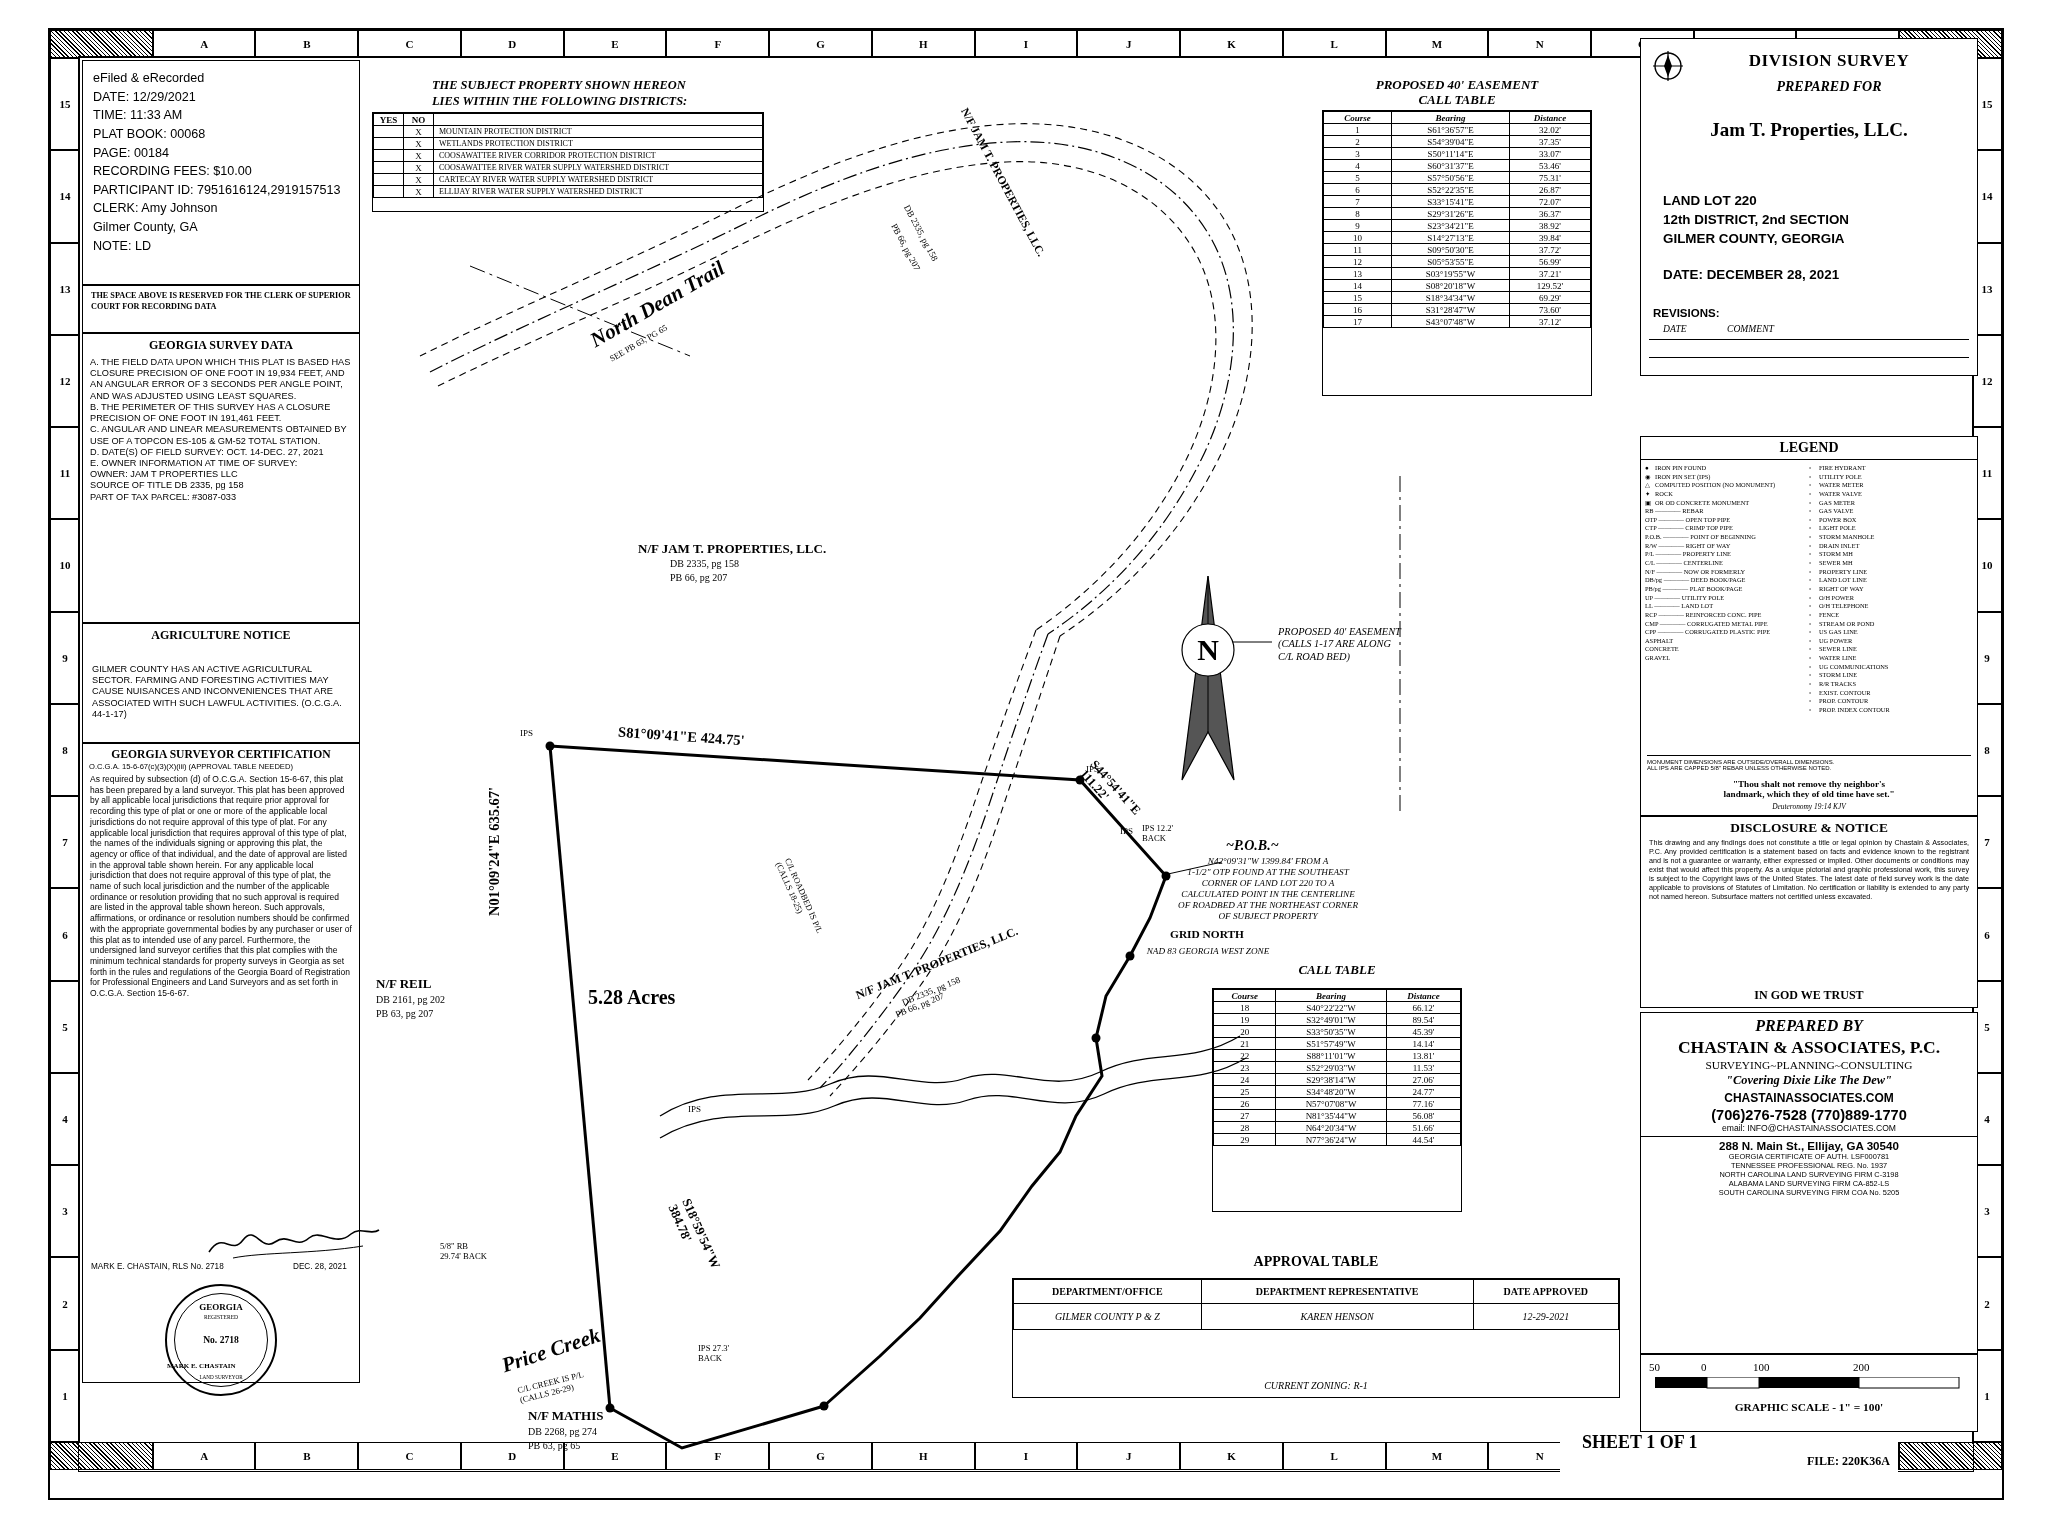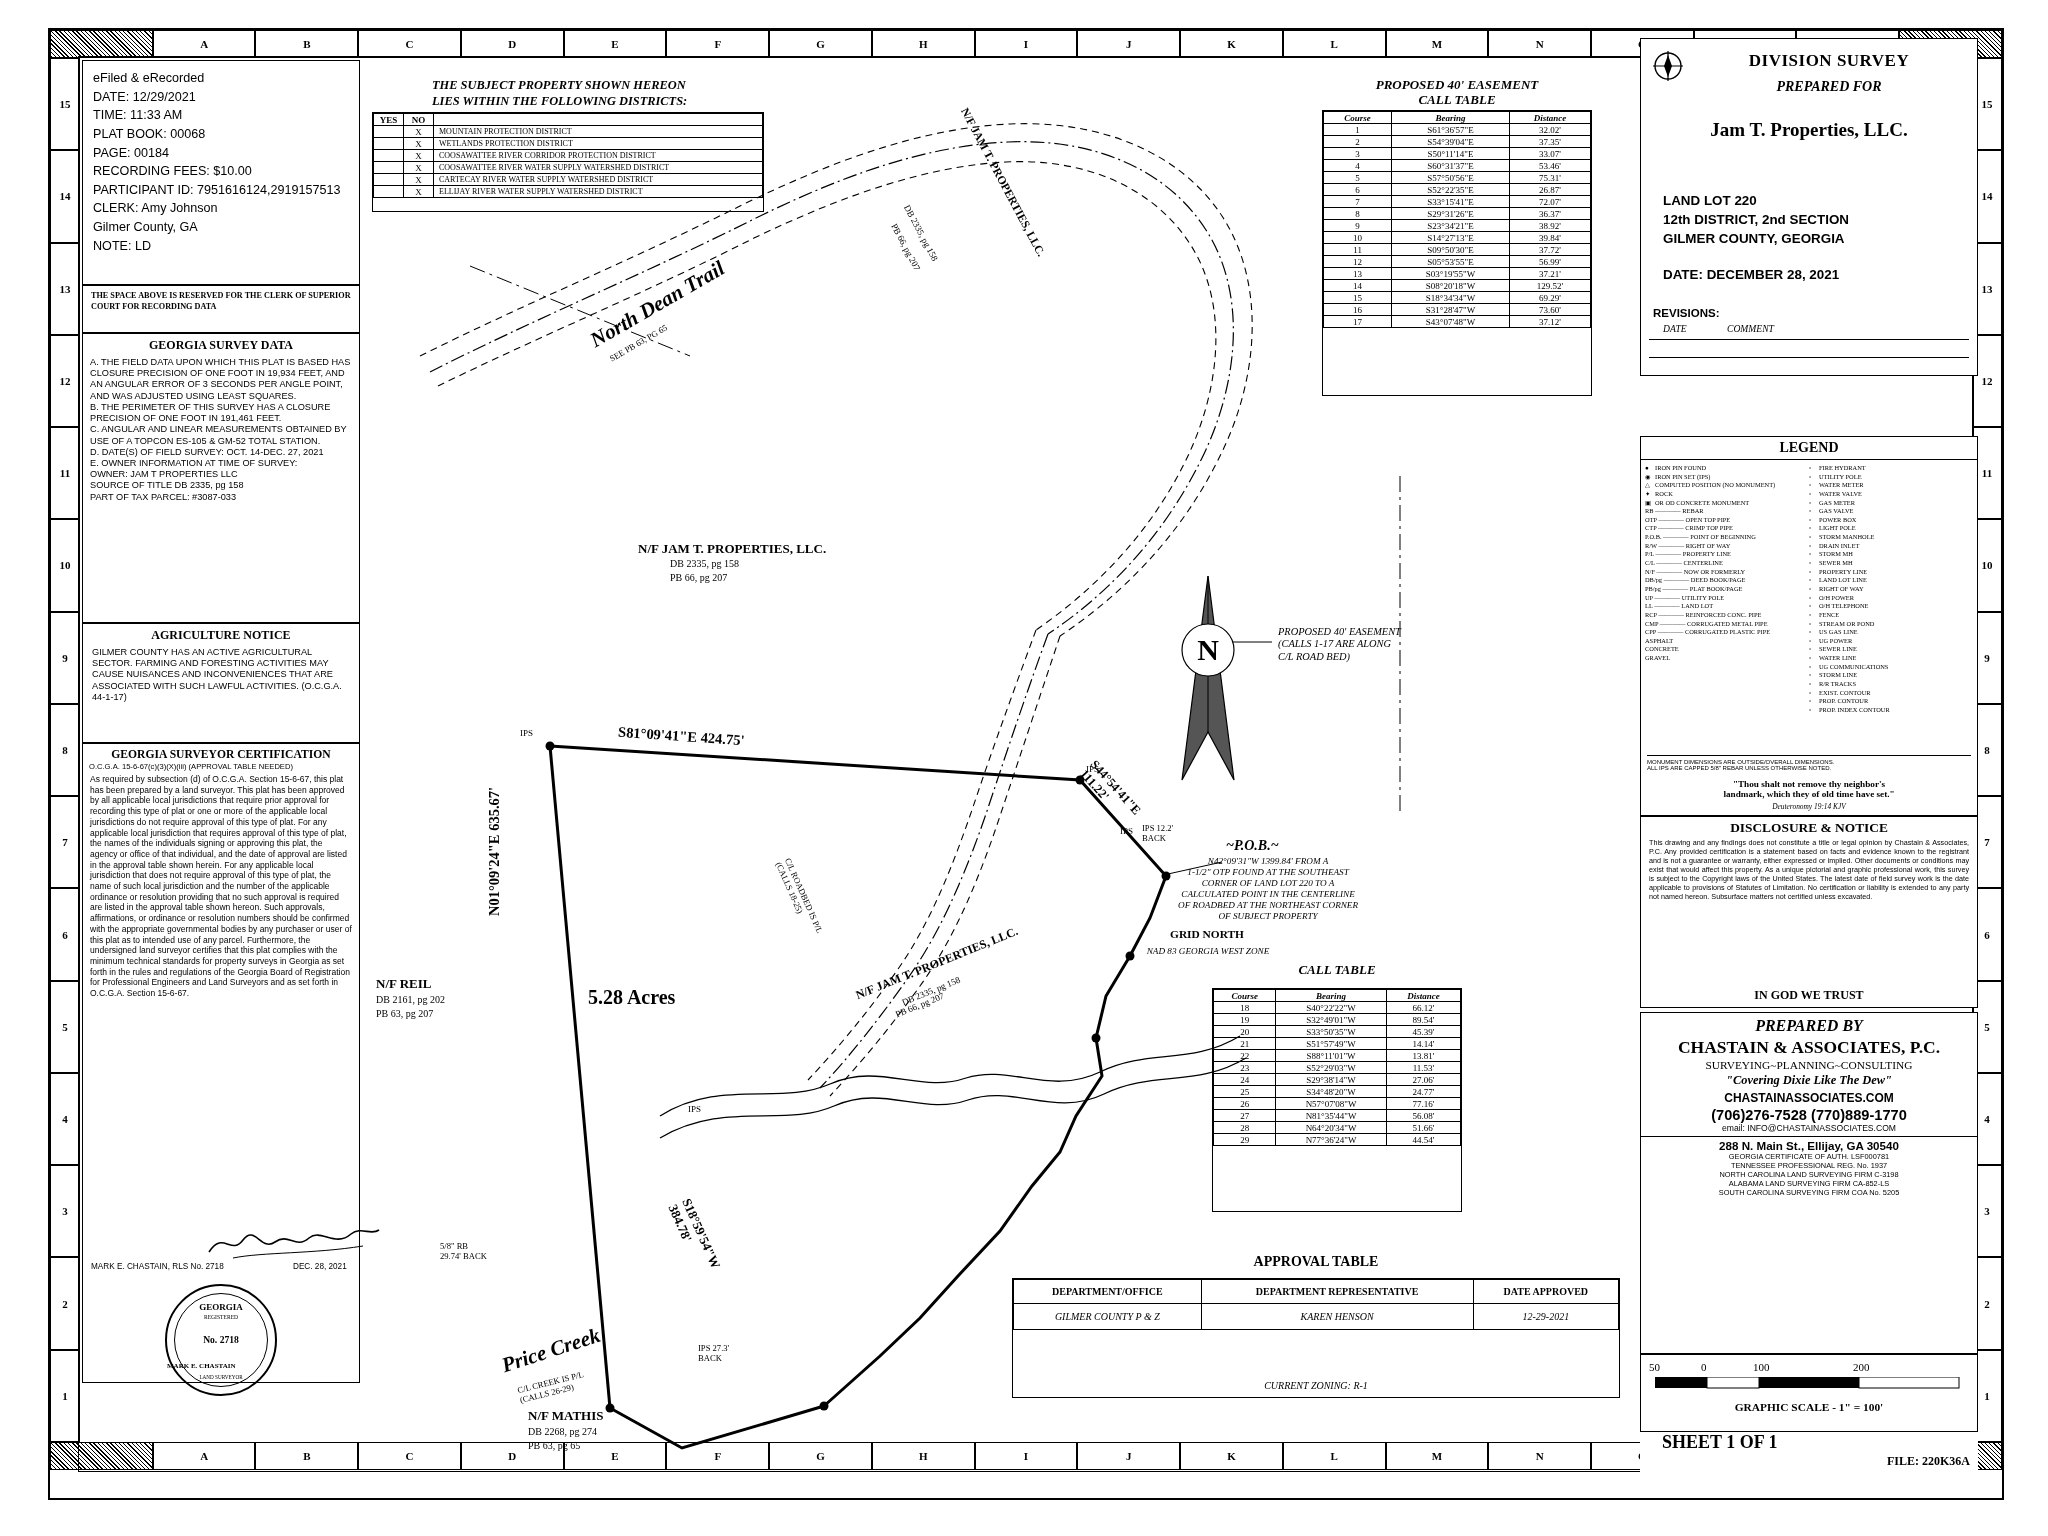--- a/index.html
+++ b/index.html
@@ -35,21 +35,21 @@
 
   
   #districts { left:372px; top:112px; width:392px; height:100px; }
 
   
   #division { left:1640px; top:38px; width:338px; height:338px; }
   #legend { left:1640px; top:436px; width:338px; height:380px; }
   #disclosure { left:1640px; top:816px; width:338px; height:192px; }
   #prepared { left:1640px; top:1012px; width:338px; height:342px; }
   #scale { left:1640px; top:1354px; width:338px; height:78px; }
-  #sheet { left:1640px; top:1432px; width:338px; height:44px; }
+  #sheet { left:1560px; top:1432px; width:338px; height:44px; }
 
   #approval { left:1012px; top:1278px; width:608px; height:120px; }
   #calltable2 { left:1212px; top:988px; width:250px; height:224px; }
   #calltable1 { left:1322px; top:110px; width:270px; height:286px; }
 
   .map { position:absolute; left:360px; top:56px; width:1280px; height:1416px; overflow:hidden; }
   svg.mapsvg { position:absolute; left:0; top:0; }
 
   .lbl { position:absolute; font-family:"Liberation Serif", serif; font-size:11px; }
   .lbl.b { font-weight:bold; }
@@ -173,21 +173,21 @@
 C. ANGULAR AND LINEAR MEASUREMENTS OBTAINED BY USE OF A TOPCON ES-105 &amp; GM-52 TOTAL STATION.
 D. DATE(S) OF FIELD SURVEY: OCT. 14-DEC. 27, 2021
 E. OWNER INFORMATION AT TIME OF SURVEY:
     OWNER: JAM T PROPERTIES LLC
     SOURCE OF TITLE DB 2335, pg 158
     PART OF TAX PARCEL: #3087-033</div>
   </div>
 
   <div class="panel" id="agri">
     <div class="ttl" style="font-size:12px; padding:4px 0 3px;">AGRICULTURE  NOTICE</div>
-    <div class="body-txt" style="padding:1px 9px; font-size:9.2px;">GILMER COUNTY HAS AN ACTIVE AGRICULTURAL SECTOR.  FARMING AND FORESTING ACTIVITIES MAY CAUSE NUISANCES AND INCONVENIENCES THAT ARE ASSOCIATED WITH SUCH LAWFUL ACTIVITIES.      (O.C.G.A. 44-1-17)</div>
+    <div class="body-txt" style="padding:1px 9px; font-size:9.2px;margin-top:17px;">GILMER COUNTY HAS AN ACTIVE AGRICULTURAL SECTOR.  FARMING AND FORESTING ACTIVITIES MAY CAUSE NUISANCES AND INCONVENIENCES THAT ARE ASSOCIATED WITH SUCH LAWFUL ACTIVITIES.      (O.C.G.A. 44-1-17)</div>
   </div>
 
   <div class="panel" id="cert">
     <div class="ttl" style="font-size:11.6px; padding:4px 0 1px;">GEORGIA  SURVEYOR  CERTIFICATION</div>
     <div style="font-size:7.6px; font-family:'Liberation Sans',sans-serif; padding:0 6px 3px; text-align:left;">O.C.G.A. 15-6-67(c)(3)(X)(iii)     (APPROVAL TABLE NEEDED)</div>
     <div class="body-txt" style="padding:0 7px; font-size:8.5px; line-height:1.26; text-align:left;">As required by subsection (d) of O.C.G.A. Section 15-6-67, this plat has been prepared by a land surveyor.  This plat has been approved by all applicable local jurisdictions that require prior approval for recording this type of plat or one or more of the applicable local jurisdictions do not require approval of this type of plat. For any applicable local jurisdiction that requires approval of this type of plat, the names of the individuals signing or approving this plat, the agency or office of that individual, and the date of approval are listed in the approval table shown herein. For any applicable local jurisdiction that does not require approval of this type of plat, the name of such local jurisdiction and the number of the applicable ordinance or resolution providing that no such approval is required are listed in the approval table shown hereon. Such approvals, affirmations, or ordinance or resolution numbers should be confirmed with the appropriate governmental bodies by any purchaser or user of this plat as to intended use of any parcel. Furthermore, the undersigned land surveyor certifies that this plat complies with the minimum technical standards for property surveys in Georgia as set forth in the rules and regulations of the Georgia Board of Registration for Professional Engineers and Land Surveyors and as set forth in O.C.G.A. Section 15-6-67.</div>
 
     <svg width="180" height="40" style="position:absolute; left:120px; top:478px;">
       <path d="M6,30 C20,8 28,34 40,18 C52,2 58,30 72,20 C86,10 92,28 106,16 C118,6 132,26 148,12 C158,4 168,14 176,8" fill="none" stroke="#000" stroke-width="1.6"></path>
       <path d="M30,36 C60,30 110,32 160,24" fill="none" stroke="#000" stroke-width="1"></path>

